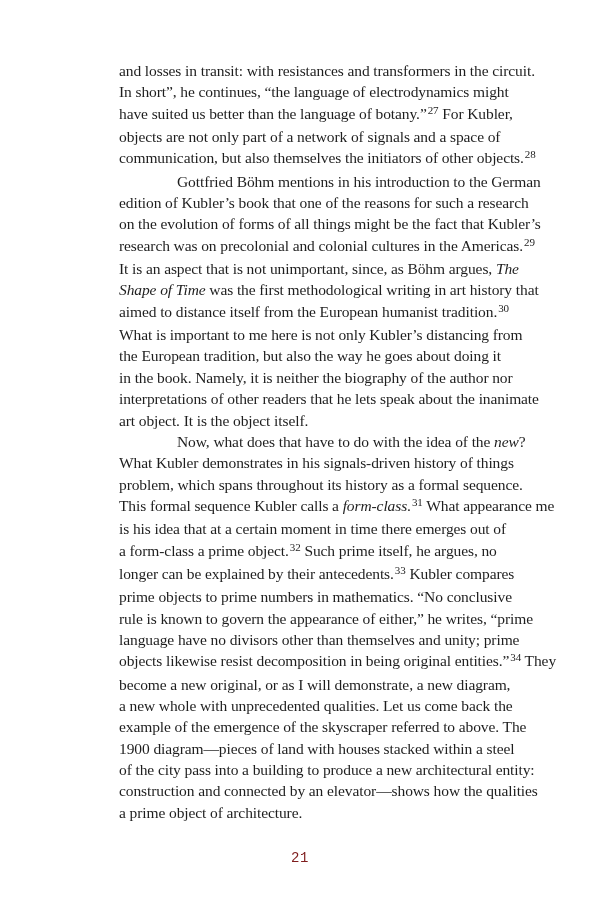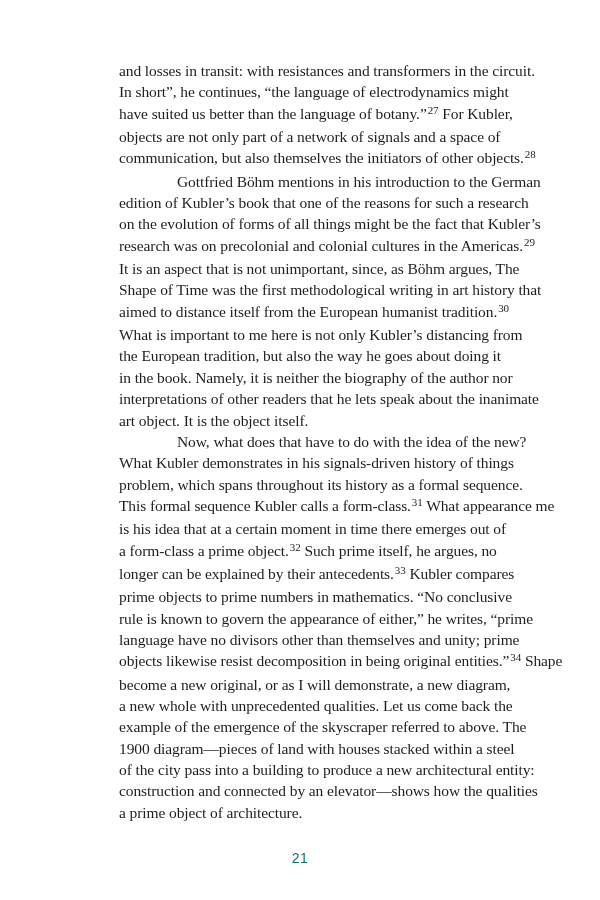--- a/index.html
+++ b/index.html
@@ -26,36 +26,37 @@
     letter-spacing: -0.1px;
     margin-left: 42px;
   }
   .line {
     white-space: nowrap;
   }
   .line.indent {
     padding-left: 58px;
   }
   .it {
+    font-style: italic;
   }
   .sup {
     font-size: 11px;
     position: relative;
     top: -5px;
     margin-left: 1px;
   }
   .page-number {
     position: absolute;
     left: 0;
     right: 0;
     top: 850px;
     text-align: center;
-    font-family: Liberation Sans, sans-serif;
+    font-family: Liberation Mono, monospace;
     font-size: 14px;
-    color: #0f766e;
+    color: #7f1d1d;
     letter-spacing: 0.5px;
   }
 </style>
 </head>
 <body>
 
 <div class="page">
   <div class="body-text">
       <div class="line"><span>and losses in transit: with resistances and transformers in the circuit.</span></div>
       <div class="line"><span>In short”, he continues, “the language of electrodynamics might</span></div>
@@ -77,21 +78,21 @@
       <div class="line indent"><span>Now, what does that have to do with the idea of the </span><span class="it">new</span><span>?</span></div>
       <div class="line"><span>What Kubler demonstrates in his signals-driven history of things</span></div>
       <div class="line"><span>problem, which spans throughout its history as a formal sequence.</span></div>
       <div class="line"><span>This formal sequence Kubler calls a </span><span class="it">form-class</span><span>.</span><span class="sup">31</span><span> What appearance me</span></div>
       <div class="line"><span>is his idea that at a certain moment in time there emerges out of</span></div>
       <div class="line"><span>a form-class a prime object.</span><span class="sup">32</span><span> Such prime itself, he argues, no</span></div>
       <div class="line"><span>longer can be explained by their antecedents.</span><span class="sup">33</span><span> Kubler compares</span></div>
       <div class="line"><span>prime objects to prime numbers in mathematics. “No conclusive</span></div>
       <div class="line"><span>rule is known to govern the appearance of either,” he writes, “prime</span></div>
       <div class="line"><span>language have no divisors other than themselves and unity; prime</span></div>
-      <div class="line"><span>objects likewise resist decomposition in being original entities.”</span><span class="sup">34</span><span> Shape</span></div>
+      <div class="line"><span>objects likewise resist decomposition in being original entities.”</span><span class="sup">34</span><span> They</span></div>
       <div class="line"><span>become a new original, or as I will demonstrate, a new diagram,</span></div>
       <div class="line"><span>a new whole with unprecedented qualities. Let us come back the</span></div>
       <div class="line"><span>example of the emergence of the skyscraper referred to above. The</span></div>
       <div class="line"><span>1900 diagram—pieces of land with houses stacked within a steel</span></div>
       <div class="line"><span>of the city pass into a building to produce a new architectural entity:</span></div>
       <div class="line"><span>construction and connected by an elevator—shows how the qualities</span></div>
       <div class="line"><span>a prime object of architecture.</span></div>
     </div>
   <div class="page-number">21</div>
 </div>

